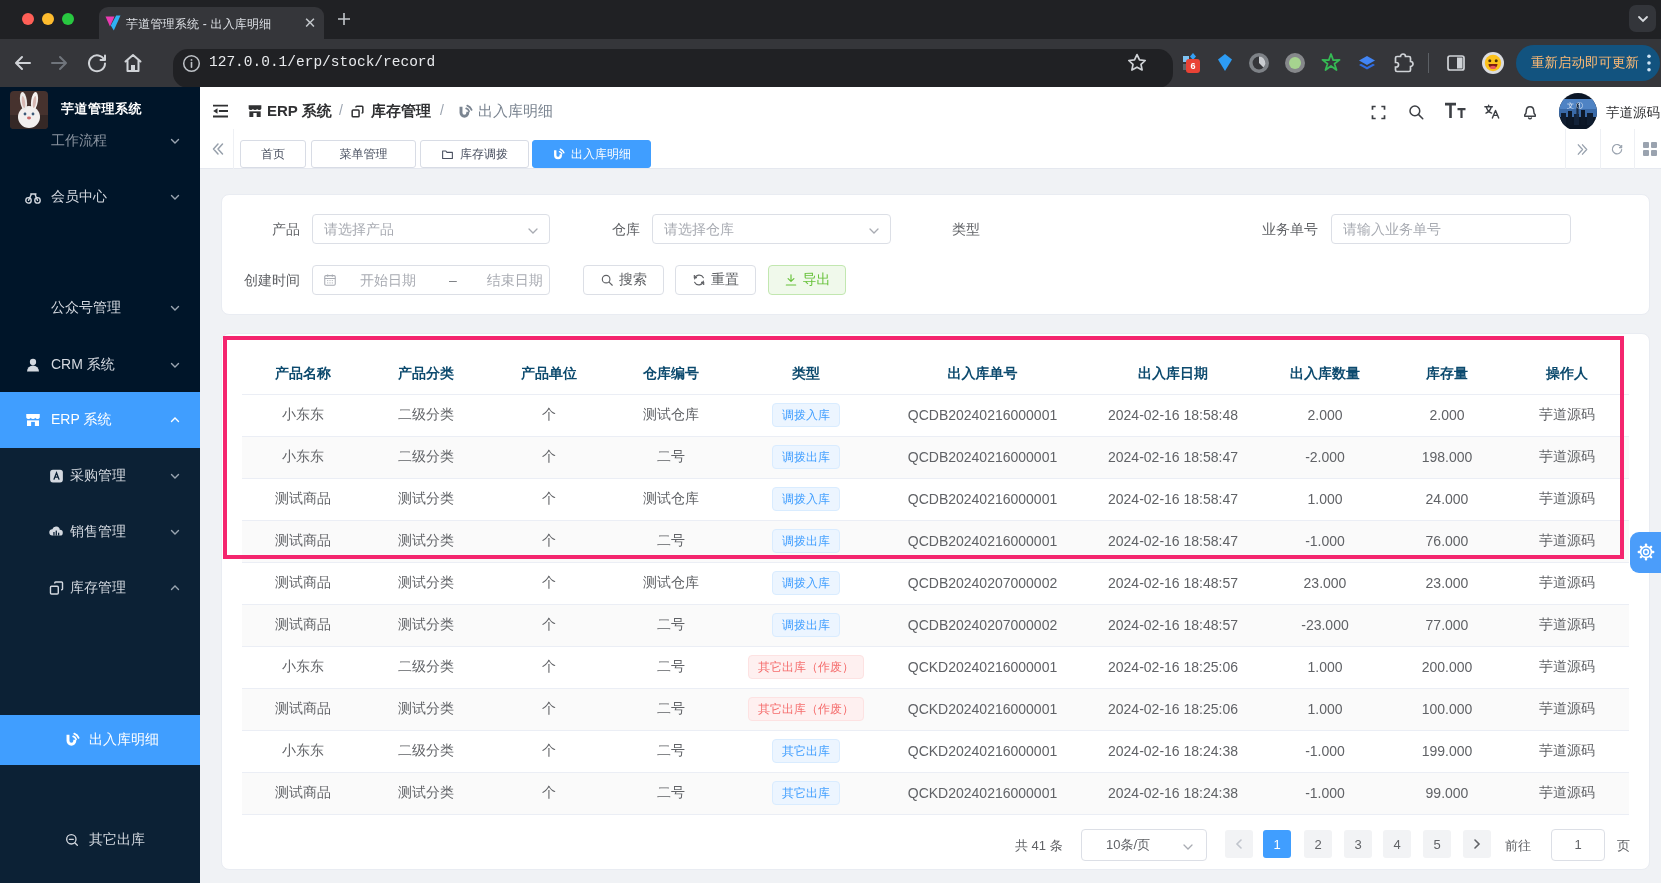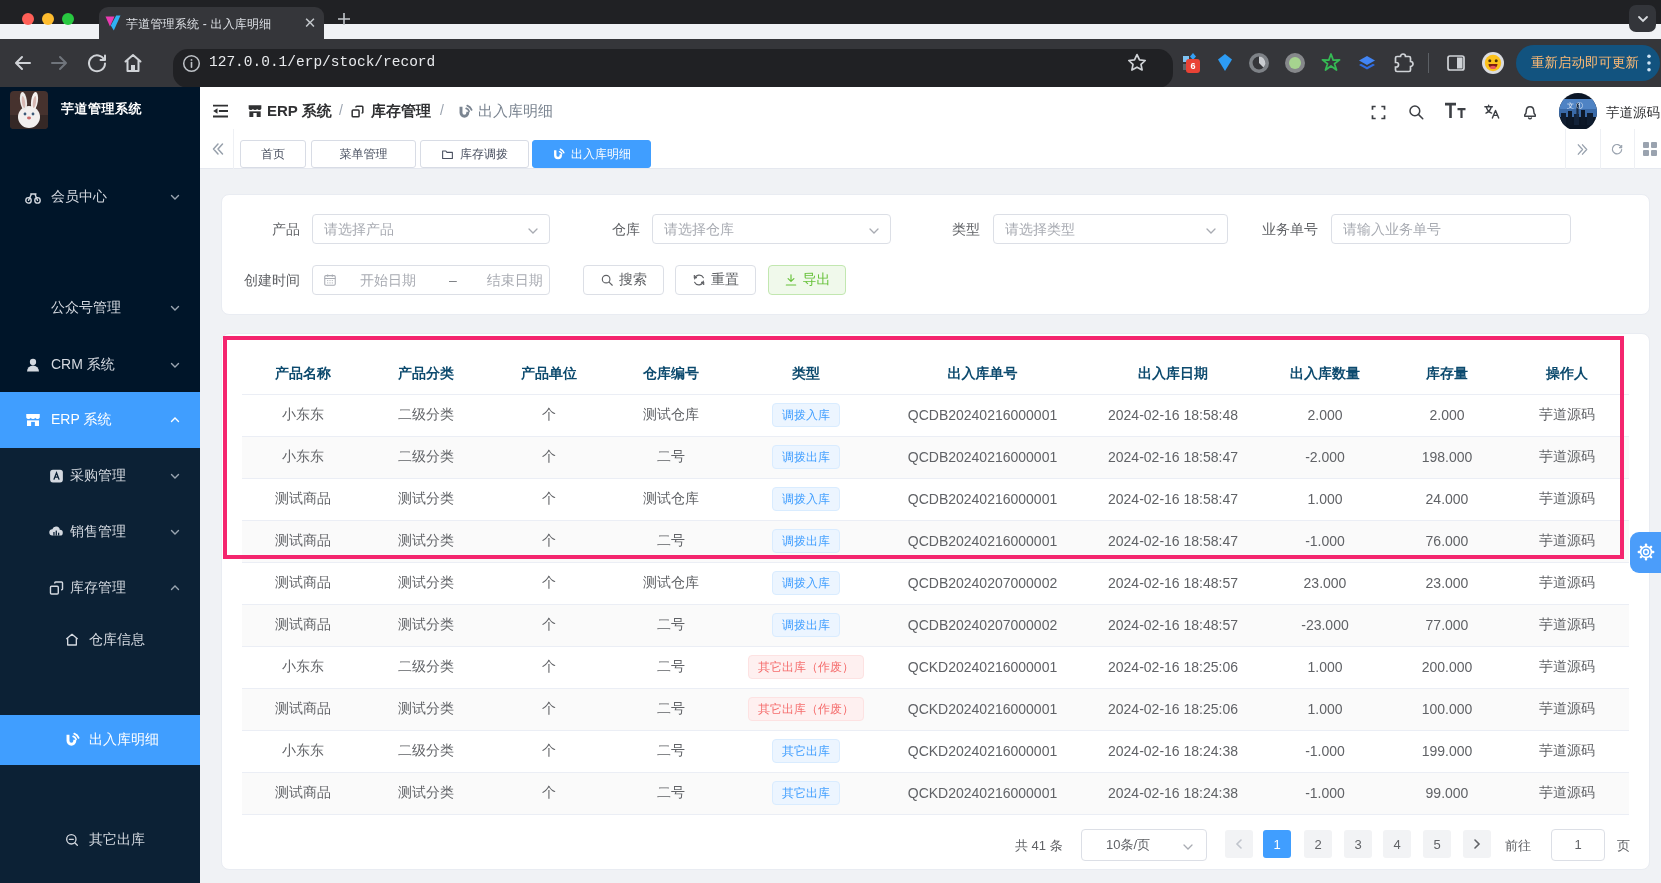--- a/index.html
+++ b/index.html
@@ -3,21 +3,21 @@
 <meta charset="utf-8">
 <style>
 * { margin:0; padding:0; box-sizing:border-box; }
 html,body { width:1661px; height:883px; overflow:hidden; background:#f0f2f5;
   font-family:"Liberation Sans", sans-serif; }
 .abs { position:absolute; }
 .flex { display:flex; align-items:center; }
 svg { display:block; }
 
 
-#tabstrip { left:0; top:0; width:1661px; height:24px; background:#202124; }
+#tabstrip { left:0; top:0; width:1661px; height:39px; background:#202124; }
 .tl { border-radius:50%; width:12px; height:12px; top:13px; }
 #tab { left:99px; top:7px; width:225px; height:32px; background:#35363a; border-radius:9px 9px 0 0; }
 #tabtitle { left:27px; top:9px; font-size:12px; color:#dee1e6; letter-spacing:0.2px; }
 #tabx { left:203px; top:8px; width:16px; height:16px; color:#c3c7cb; font-size:15px; line-height:16px; text-align:center; }
 #newtab { left:336px; top:11px; color:#c3c7cb; }
 #tabchev { left:1629px; top:5px; width:27px; height:27px; border-radius:7px; background:#33353a; }
 #toolbar { left:0; top:39px; width:1661px; height:48px; background:#35363a; }
 .navic { top:12px; width:24px; height:24px; color:#cdd0d4; }
 #urlbar { left:173px; top:10px; width:1000px; height:39px; border-radius:15px; background:#202124; color:#e8eaed;font-family:Liberation Mono, monospace; }
 #urltxt { left:36px; top:5px; font-size:14.5px; color:#e8eaed; }
@@ -179,20 +179,26 @@
           <ellipse cx="24.5" cy="10" rx="3.4" ry="9" fill="#f4f1f0" transform="rotate(8 24.5 10)"></ellipse>
           <ellipse cx="13.5" cy="11" rx="1.6" ry="6" fill="#d8b9b4" transform="rotate(-8 13.5 11)"></ellipse>
           <ellipse cx="24.5" cy="11" rx="1.6" ry="6" fill="#d8b9b4" transform="rotate(8 24.5 11)"></ellipse>
           <circle cx="15" cy="23" r="1.4" fill="#3d5a78"></circle>
           <circle cx="23" cy="23" r="1.4" fill="#3d5a78"></circle>
           <ellipse cx="19" cy="27" rx="2" ry="1.4" fill="#c96a6a"></ellipse>
         </svg>
       </div>
       <div class="abs" id="logo-title">芋道管理系统</div>
     </div>
+    <div class="abs mi" style="top:26px">
+        <span class="txt" style="color:#8b95a1">工作流程</span>
+      <svg class="chev" viewBox="0 0 10 10">
+          <path d="M1.5 3.5L5 7l3.5-3.5" stroke="currentColor" stroke-width="1.4" fill="none" stroke-linecap="round"></path>
+        </svg>
+      </div>
     <div class="abs mi" style="top:82px">
       <svg class="ic" viewBox="0 0 24 24" fill="none" stroke="#d4d9e0" stroke-width="1.8">
           <circle cx="6" cy="16.5" r="3.6"></circle>
           <circle cx="18" cy="16.5" r="3.6"></circle>
           <path d="M6 16.5L10 8h3.5M18 16.5L14.5 8M9 8h7" stroke-linecap="round"></path>
         </svg>
       <span class="txt">会员中心</span>
       <svg class="chev" viewBox="0 0 10 10">
           <path d="M1.5 3.5L5 7l3.5-3.5" stroke="currentColor" stroke-width="1.4" fill="none" stroke-linecap="round"></path>
         </svg>
@@ -248,26 +254,20 @@
       </div>
     <div class="abs mi" style="top:473px">
       <svg class="ic" style="left:48px;width:17px;height:17px" viewBox="0 0 24 24" fill="none" stroke="#d4d9e0" stroke-width="2">
           <rect x="3.5" y="9.5" width="11" height="11" rx="1.5"></rect>
           <path d="M9.5 5.5V4.8A1.3 1.3 0 0 1 10.8 3.5h8.4a1.3 1.3 0 0 1 1.3 1.3v8.4a1.3 1.3 0 0 1-1.3 1.3h-.7" fill="none"></path>
         </svg>
       <span class="txt" style="left:70px">库存管理</span>
       <svg class="chev" viewBox="0 0 10 10">
           <path d="M1.5 6.5L5 3l3.5 3.5" stroke="currentColor" stroke-width="1.4" fill="none" stroke-linecap="round"></path>
         </svg>
-      </div>
-    <div class="abs mi" style="top:528px;height:50px">
-      <svg class="ic" style="left:64px;width:16px;height:16px" viewBox="0 0 24 24" fill="none" stroke="#d4d9e0" stroke-width="2">
-          <path d="M3.5 10.5L12 3.5l8.5 7M5.5 9v10.5h13V9" stroke-linejoin="round"></path>
-        </svg>
-      <span class="txt" style="left:89px">仓库信息</span>
       </div>
     <div class="abs mi" style="top:628px;height:50px;background:#409eff;color:#fff">
       <svg class="ic" style="left:64px;width:16px;height:16px" viewBox="0 0 24 24" fill="none" stroke="#fff">
           <path d="M6 4v9.3a5.1 5.1 0 0 0 10.2 0v-1.6" stroke-width="4.4"></path>
           <path d="M13.8 6.7a6.6 6.6 0 0 1 4.3 4.1" stroke-width="2.7" stroke-linecap="round"></path>
           <path d="M15.4 2.4a11 11 0 0 1 6.5 6.3" stroke-width="2.7" stroke-linecap="round"></path>
         </svg>
       <span class="txt" style="left:89px">出入库明细</span>
       </div>
     <div class="abs mi" style="top:728px;height:50px">
@@ -382,26 +382,20 @@
           </svg>
         </div>
       <div class="lbl" style="left:348px;top:19px;width:70px">仓库</div>
       <div class="ctl flex" style="left:430px;top:19px;width:239px">
           <span class="ph" style="margin-left:11px">请选择仓库</span>
         <svg style="position:absolute;right:10px;top:10px" width="12" height="12" viewBox="0 0 12 12">
             <path d="M2 4l4 4 4-4" stroke="#a8abb2" stroke-width="1.3" fill="none" stroke-linecap="round"></path>
           </svg>
         </div>
       <div class="lbl" style="left:688px;top:19px;width:70px">类型</div>
-      <div class="ctl flex" style="left:771px;top:19px;width:235px">
-          <span class="ph" style="margin-left:11px">请选择类型</span>
-        <svg style="position:absolute;right:10px;top:10px" width="12" height="12" viewBox="0 0 12 12">
-            <path d="M2 4l4 4 4-4" stroke="#a8abb2" stroke-width="1.3" fill="none" stroke-linecap="round"></path>
-          </svg>
-        </div>
       <div class="lbl" style="left:1026px;top:19px;width:70px">业务单号</div>
       <div class="ctl flex" style="left:1109px;top:19px;width:240px">
           <span class="ph" style="margin-left:11px">请输入业务单号</span>
         </div>
       <div class="lbl" style="left:8px;top:70px;width:70px">创建时间</div>
       <div class="ctl flex" style="left:90px;top:70px;width:238px">
         <svg style="margin-left:10px" width="14" height="14" viewBox="0 0 24 24" fill="none" stroke="#a8abb2" stroke-width="1.8">
             <rect x="3" y="4.5" width="18" height="16.5" rx="2"></rect>
             <path d="M3 9.5h18M8 2.5v4M16 2.5v4"></path>
             <path d="M7 13h2M11 13h2M15 13h2M7 17h2M11 17h2M15 17h2" stroke-width="1.5"></path>

